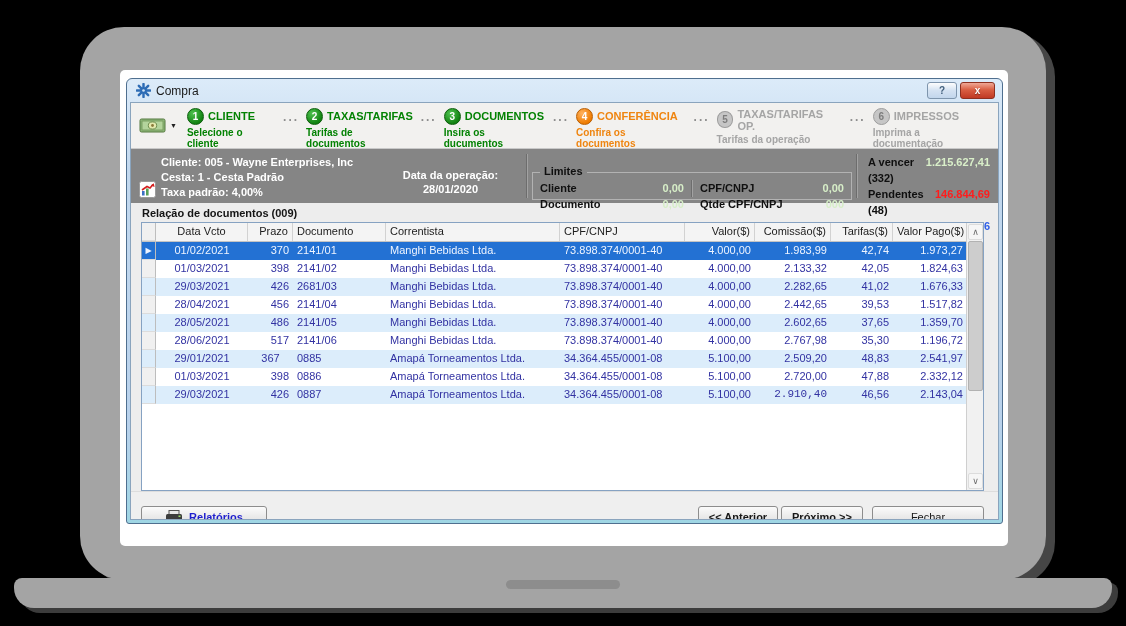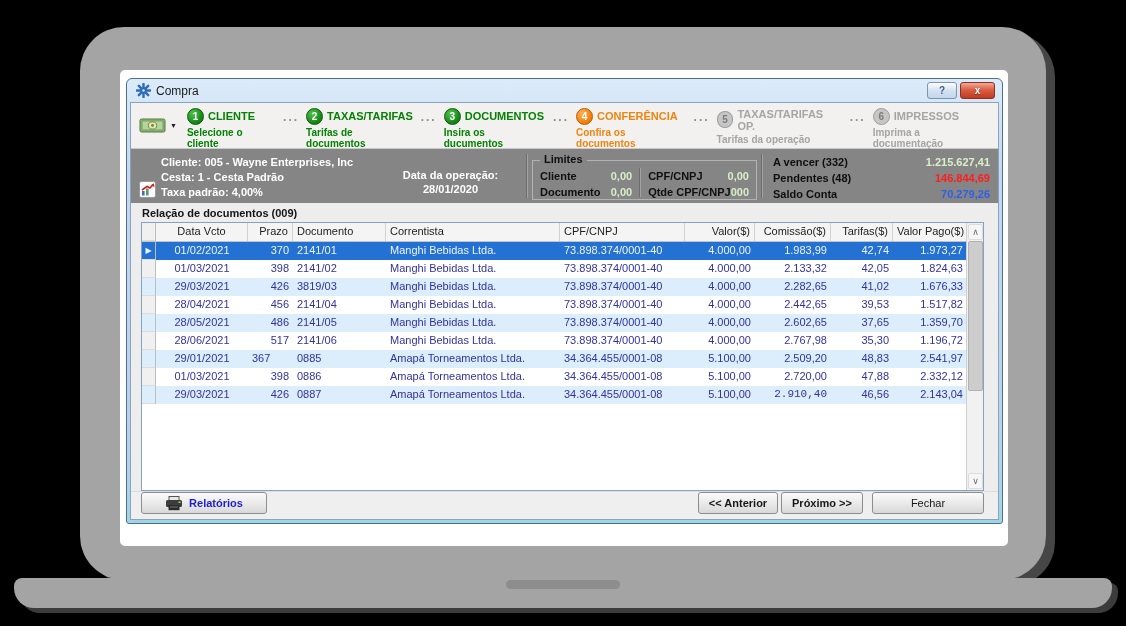--- a/index.html
+++ b/index.html
@@ -61,21 +61,21 @@
 
   
   .infopanel { height:54px; background:#858585; display:flex; align-items:stretch;
     padding:3px 6px; flex:0 0 auto; }
   .ip-left { position:relative; width:385px; padding:3px 0 0 24px; }
   .ip-left .line { font-size:11px; font-weight:bold; color:#fff; line-height:15px; white-space:nowrap; }
   .chart-ic { position:absolute; left:2px; bottom:2px; }
   .ip-date { position:absolute; right:4px; bottom:4px; width:135px; text-align:center; }
   .ip-date div { font-size:11px; font-weight:bold; color:#fff; line-height:14px; }
   .vsep { width:2px; margin:2px 4px; border-left:1px solid #6d6d6d; border-right:1px solid #a2a2a2; }
-  .limits { position:relative; width:225px; border:1px solid #b2b2b2; margin-top:8px;
+  .limits { position:relative; width:320px; border:1px solid #b2b2b2; margin-top:20px;
     padding:7px 7px 2px 7px; display:flex; }
   .limits-legend { position:absolute; top:-8px; left:7px; background:#858585; padding:0 4px;
     font-size:11px; font-weight:bold; color:#0f0f0f; }
   .lim-col { flex:1; }
   .lim-row { display:flex; justify-content:space-between; font-size:11px; line-height:16px; }
   .lim-label { font-weight:bold; color:#101010; white-space:nowrap; }
   .lim-val { font-weight:bold; color:#d7eec8; }
   .lim-div { width:2px; margin:0 7px; border-left:1px solid #6d6d6d; border-right:1px solid #a2a2a2; }
   .ip-right { flex:1; padding:2px 2px 0 6px; }
   .tot-row { display:flex; justify-content:space-between; font-size:11px; line-height:16px; }
@@ -105,21 +105,21 @@
     border-left:1px solid #cfcfcf; }
   .sb-btn { position:absolute; left:1px; width:15px; height:16px; background:#f6f6f6;
     border:1px solid #dcdcdc; border-radius:2px; color:#6b6b6b; font-size:9px;
     display:flex; align-items:center; justify-content:center; }
   .sb-up { top:1px; } .sb-down { bottom:1px; }
   .sb-thumb { position:absolute; left:1px; top:18px; width:15px; height:150px;
     background:#cdcdcd; border:1px solid #b2b2b2; border-radius:2px; }
 
   
   .footer { margin-top:auto; height:39px; background:#efefef; border-top:1px solid #ddd;
-    display:flex; align-items:flex-start; padding:0 14px 2px 10px; flex:0 0 auto; }
+    display:flex; align-items:flex-end; padding:0 14px 2px 10px; flex:0 0 auto; }
   .btn { height:22px; background:linear-gradient(#fbfbfb,#e8e8e8 55%,#d9d9d9);
     border:1px solid #8d8d8d; border-radius:3px; font-size:11px; color:#171717;
     display:flex; align-items:center; justify-content:center; cursor:default; }
   .btn-reports { width:126px; font-weight:bold; color:#1d1dcd; gap:6px; }
   .btn-prev { width:80px; font-weight:bold; }
   .btn-next { width:82px; font-weight:bold; margin-left:3px; }
   .btn-close-f { width:112px; margin-left:9px; }
   .f-spacer { flex:1; }
 </style>
 </head>
@@ -309,21 +309,21 @@
                   <div class="g-cell" style="width: 125px; flex: 0 0 125px; text-align: left;">73.898.374/0001-40</div>
                   <div class="g-cell" style="width: 70px; flex: 0 0 70px; text-align: right;">4.000,00</div>
                   <div class="g-cell" style="width: 76px; flex: 0 0 76px; text-align: right;">2.133,32</div>
                   <div class="g-cell" style="width: 62px; flex: 0 0 62px; text-align: right;">42,05</div>
                   <div class="g-cell" style="width: 74px; flex: 0 0 74px; text-align: right;">1.824,63</div>
                 </div>
                 <div class="g-row alt">
                   <div class="g-cell g-ind"></div>
                   <div class="g-cell" style="width: 92px; flex: 0 0 92px; text-align: center;">29/03/2021</div>
                   <div class="g-cell" style="width: 45px; flex: 0 0 45px; text-align: right;">426</div>
-                  <div class="g-cell" style="width: 93px; flex: 0 0 93px; text-align: left;">3819/03</div>
+                  <div class="g-cell" style="width: 93px; flex: 0 0 93px; text-align: left;">2681/03</div>
                   <div class="g-cell" style="width: 174px; flex: 0 0 174px; text-align: left;">Manghi Bebidas Ltda.</div>
                   <div class="g-cell" style="width: 125px; flex: 0 0 125px; text-align: left;">73.898.374/0001-40</div>
                   <div class="g-cell" style="width: 70px; flex: 0 0 70px; text-align: right;">4.000,00</div>
                   <div class="g-cell" style="width: 76px; flex: 0 0 76px; text-align: right;">2.282,65</div>
                   <div class="g-cell" style="width: 62px; flex: 0 0 62px; text-align: right;">41,02</div>
                   <div class="g-cell" style="width: 74px; flex: 0 0 74px; text-align: right;">1.676,33</div>
                 </div>
                 <div class="g-row">
                   <div class="g-cell g-ind"></div>
                   <div class="g-cell" style="width: 92px; flex: 0 0 92px; text-align: center;">28/04/2021</div>
@@ -356,21 +356,21 @@
                   <div class="g-cell" style="width: 174px; flex: 0 0 174px; text-align: left;">Manghi Bebidas Ltda.</div>
                   <div class="g-cell" style="width: 125px; flex: 0 0 125px; text-align: left;">73.898.374/0001-40</div>
                   <div class="g-cell" style="width: 70px; flex: 0 0 70px; text-align: right;">4.000,00</div>
                   <div class="g-cell" style="width: 76px; flex: 0 0 76px; text-align: right;">2.767,98</div>
                   <div class="g-cell" style="width: 62px; flex: 0 0 62px; text-align: right;">35,30</div>
                   <div class="g-cell" style="width: 74px; flex: 0 0 74px; text-align: right;">1.196,72</div>
                 </div>
                 <div class="g-row alt">
                   <div class="g-cell g-ind"></div>
                   <div class="g-cell" style="width: 92px; flex: 0 0 92px; text-align: center;">29/01/2021</div>
-                  <div class="g-cell" style="width: 45px; flex: 0 0 45px; text-align: left;">367</div>
+                  <div class="g-cell" style="width: 45px; flex: 0 0 45px; text-align: center;">367</div>
                   <div class="g-cell" style="width: 93px; flex: 0 0 93px; text-align: left;">0885</div>
                   <div class="g-cell" style="width: 174px; flex: 0 0 174px; text-align: left;">Amapá Torneamentos Ltda.</div>
                   <div class="g-cell" style="width: 125px; flex: 0 0 125px; text-align: left;">34.364.455/0001-08</div>
                   <div class="g-cell" style="width: 70px; flex: 0 0 70px; text-align: right;">5.100,00</div>
                   <div class="g-cell" style="width: 76px; flex: 0 0 76px; text-align: right;">2.509,20</div>
                   <div class="g-cell" style="width: 62px; flex: 0 0 62px; text-align: right;">48,83</div>
                   <div class="g-cell" style="width: 74px; flex: 0 0 74px; text-align: right;">2.541,97</div>
                 </div>
                 <div class="g-row">
                   <div class="g-cell g-ind"></div>

